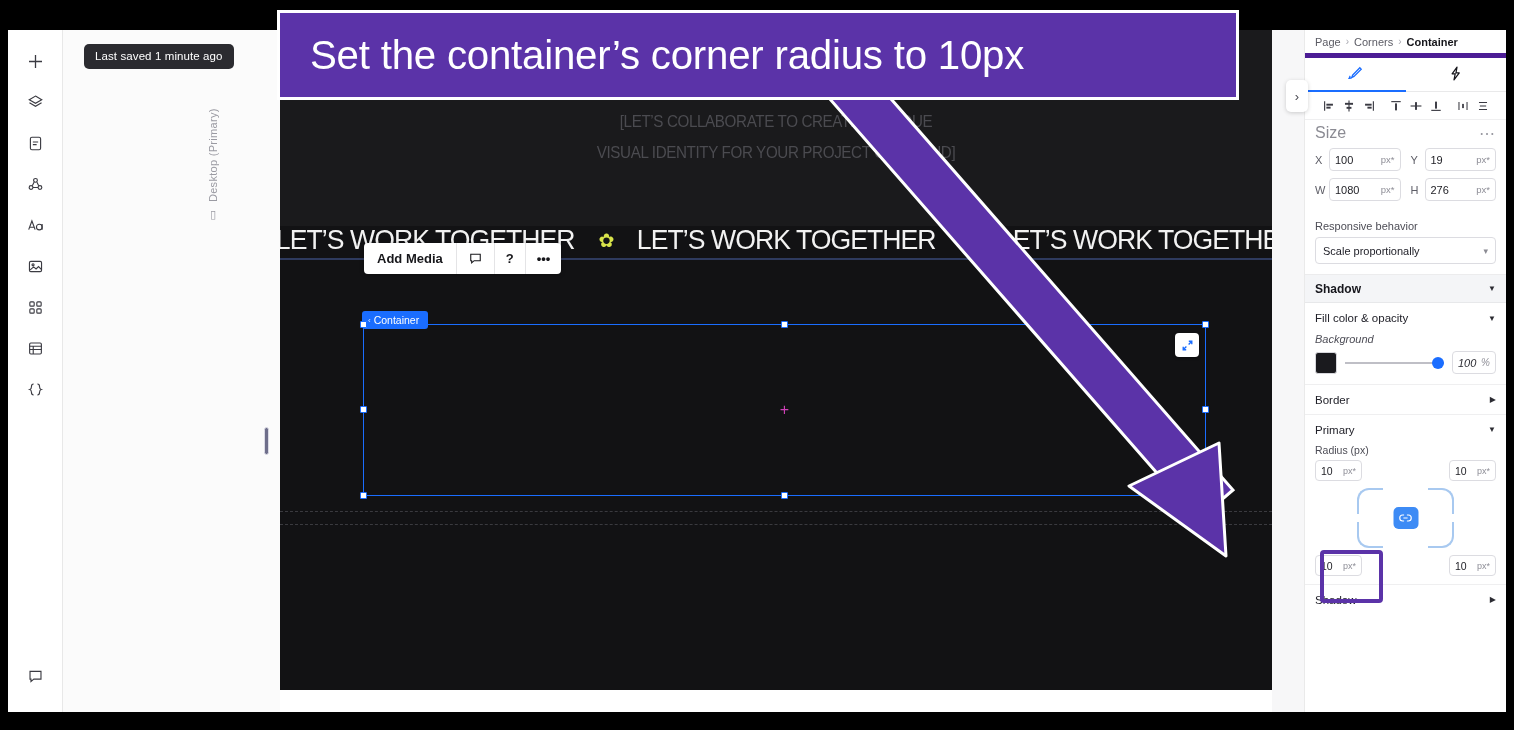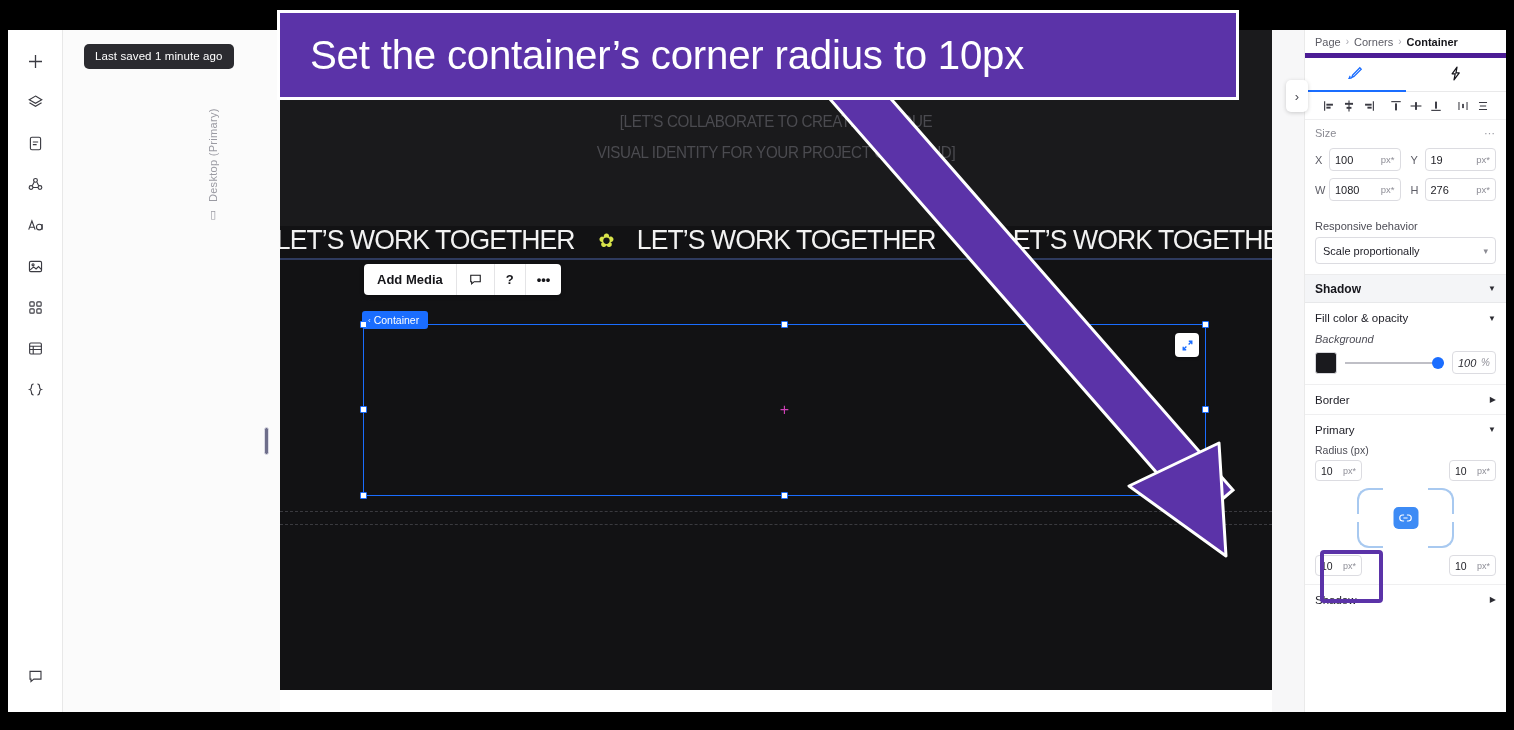--- a/index.html
+++ b/index.html
@@ -122,21 +122,20 @@
   }
 
   
   .cv-toolbar {
     position: absolute; left: 84px; top: 213px;
     height: 31px;
     background: #fff; border-radius: 4px;
     display: flex; align-items: stretch;
     box-shadow: 0 1px 4px rgba(0,0,0,.35);
     overflow: hidden;
-    margin-top: 21px;
   }
   .cv-toolbar .tb-item {
     display: flex; align-items: center; justify-content: center;
     padding: 0 13px; font-size: 13px; color: #16161a;
     cursor: pointer; font-weight: 600;
   }
   .cv-toolbar .tb-icon { padding: 0 11px; border-left: 1px solid #e4e4e6; }
   .cv-toolbar .tb-icon:first-of-type { border-left: 1px solid #e4e4e6; }
 
   .tag-container {
@@ -262,21 +261,21 @@
     border-bottom: 1px solid #efeff0;
     color: #3a3a42;
   }
   .align-bar .al { width: 19px; height: 22px; display:flex; align-items:center; justify-content:center; cursor:pointer; }
   .align-bar .al-gap { width: 6px; }
 
   .sect-row {
     display: flex; align-items: center; justify-content: space-between;
     padding: 0 10px;
   }
-  .size-head { height: 26px; color: #8b8b93; font-size: 11px; }
+  .size-head { height: 26px; color: #8b8b93; font-size: 16px; }
   .size-head .dots { color: #9a9aa2; letter-spacing: 1px; cursor: pointer; }
 
   .size-grid {
     padding: 2px 10px 8px;
   }
   .size-line { display: flex; align-items: center; margin-bottom: 7px; }
   .size-line .lbl { width: 14px; color: #5d5d66; font-size: 11px; }
   .numbox {
     flex: 1;
     height: 23px;

